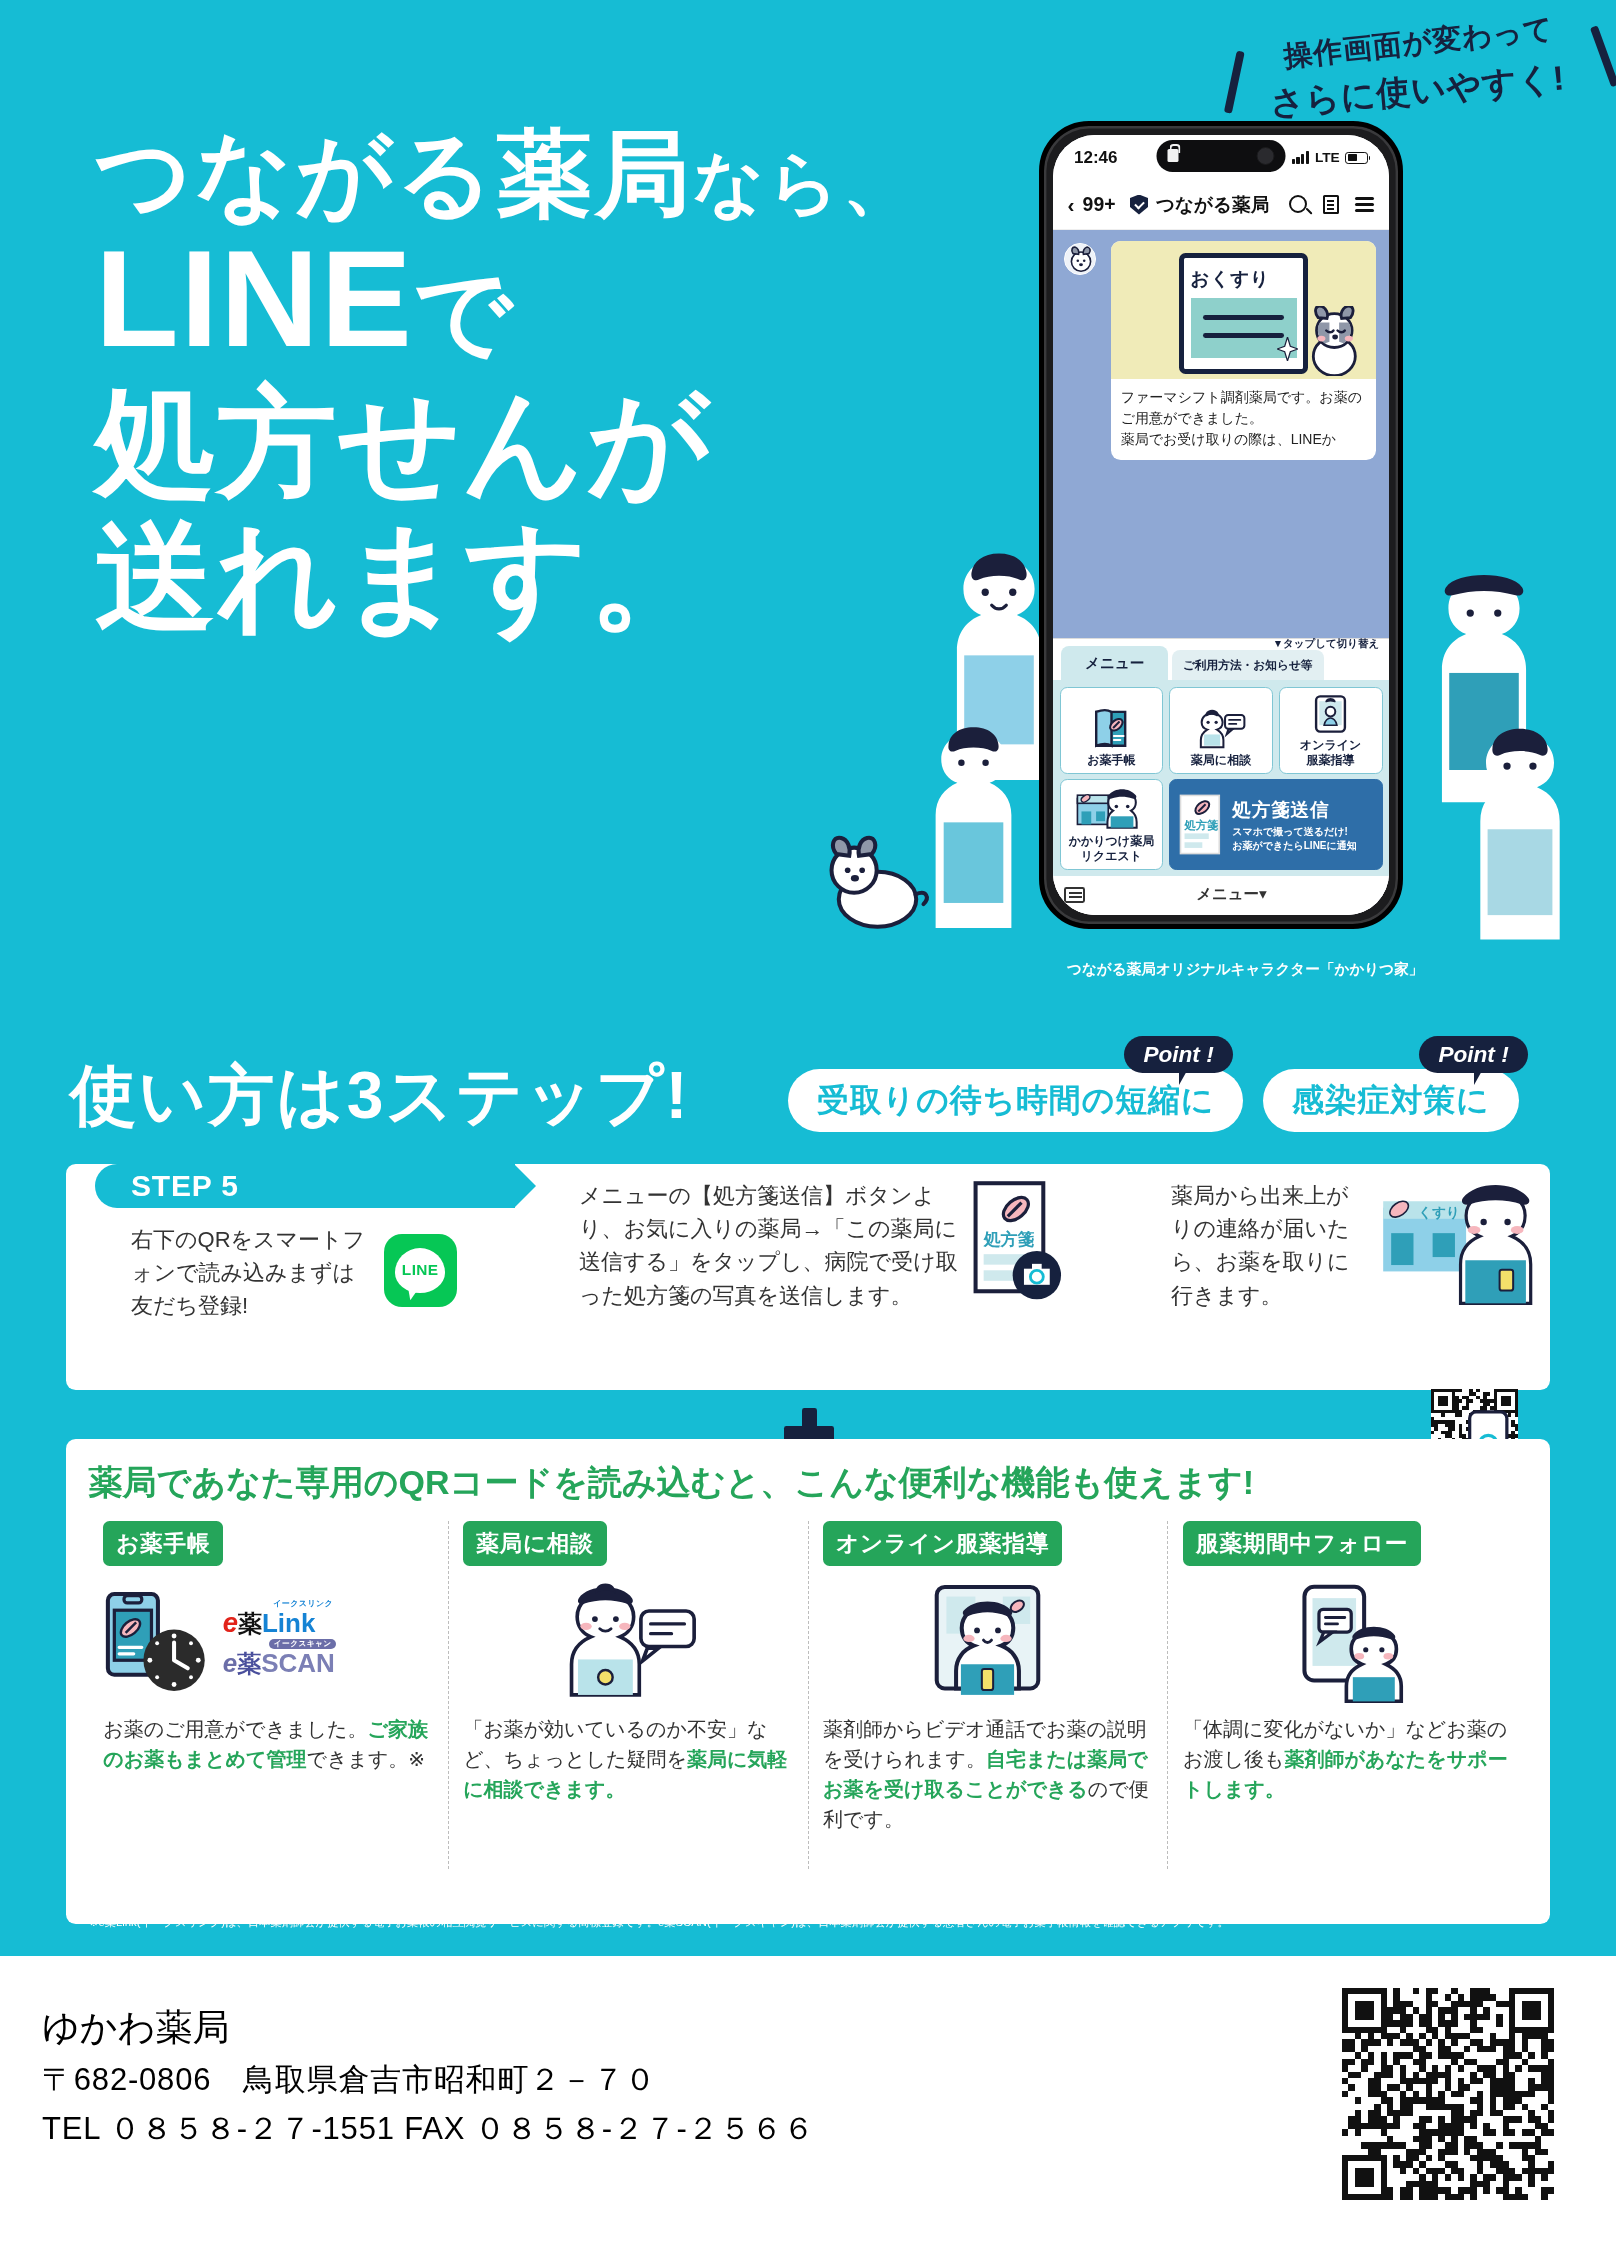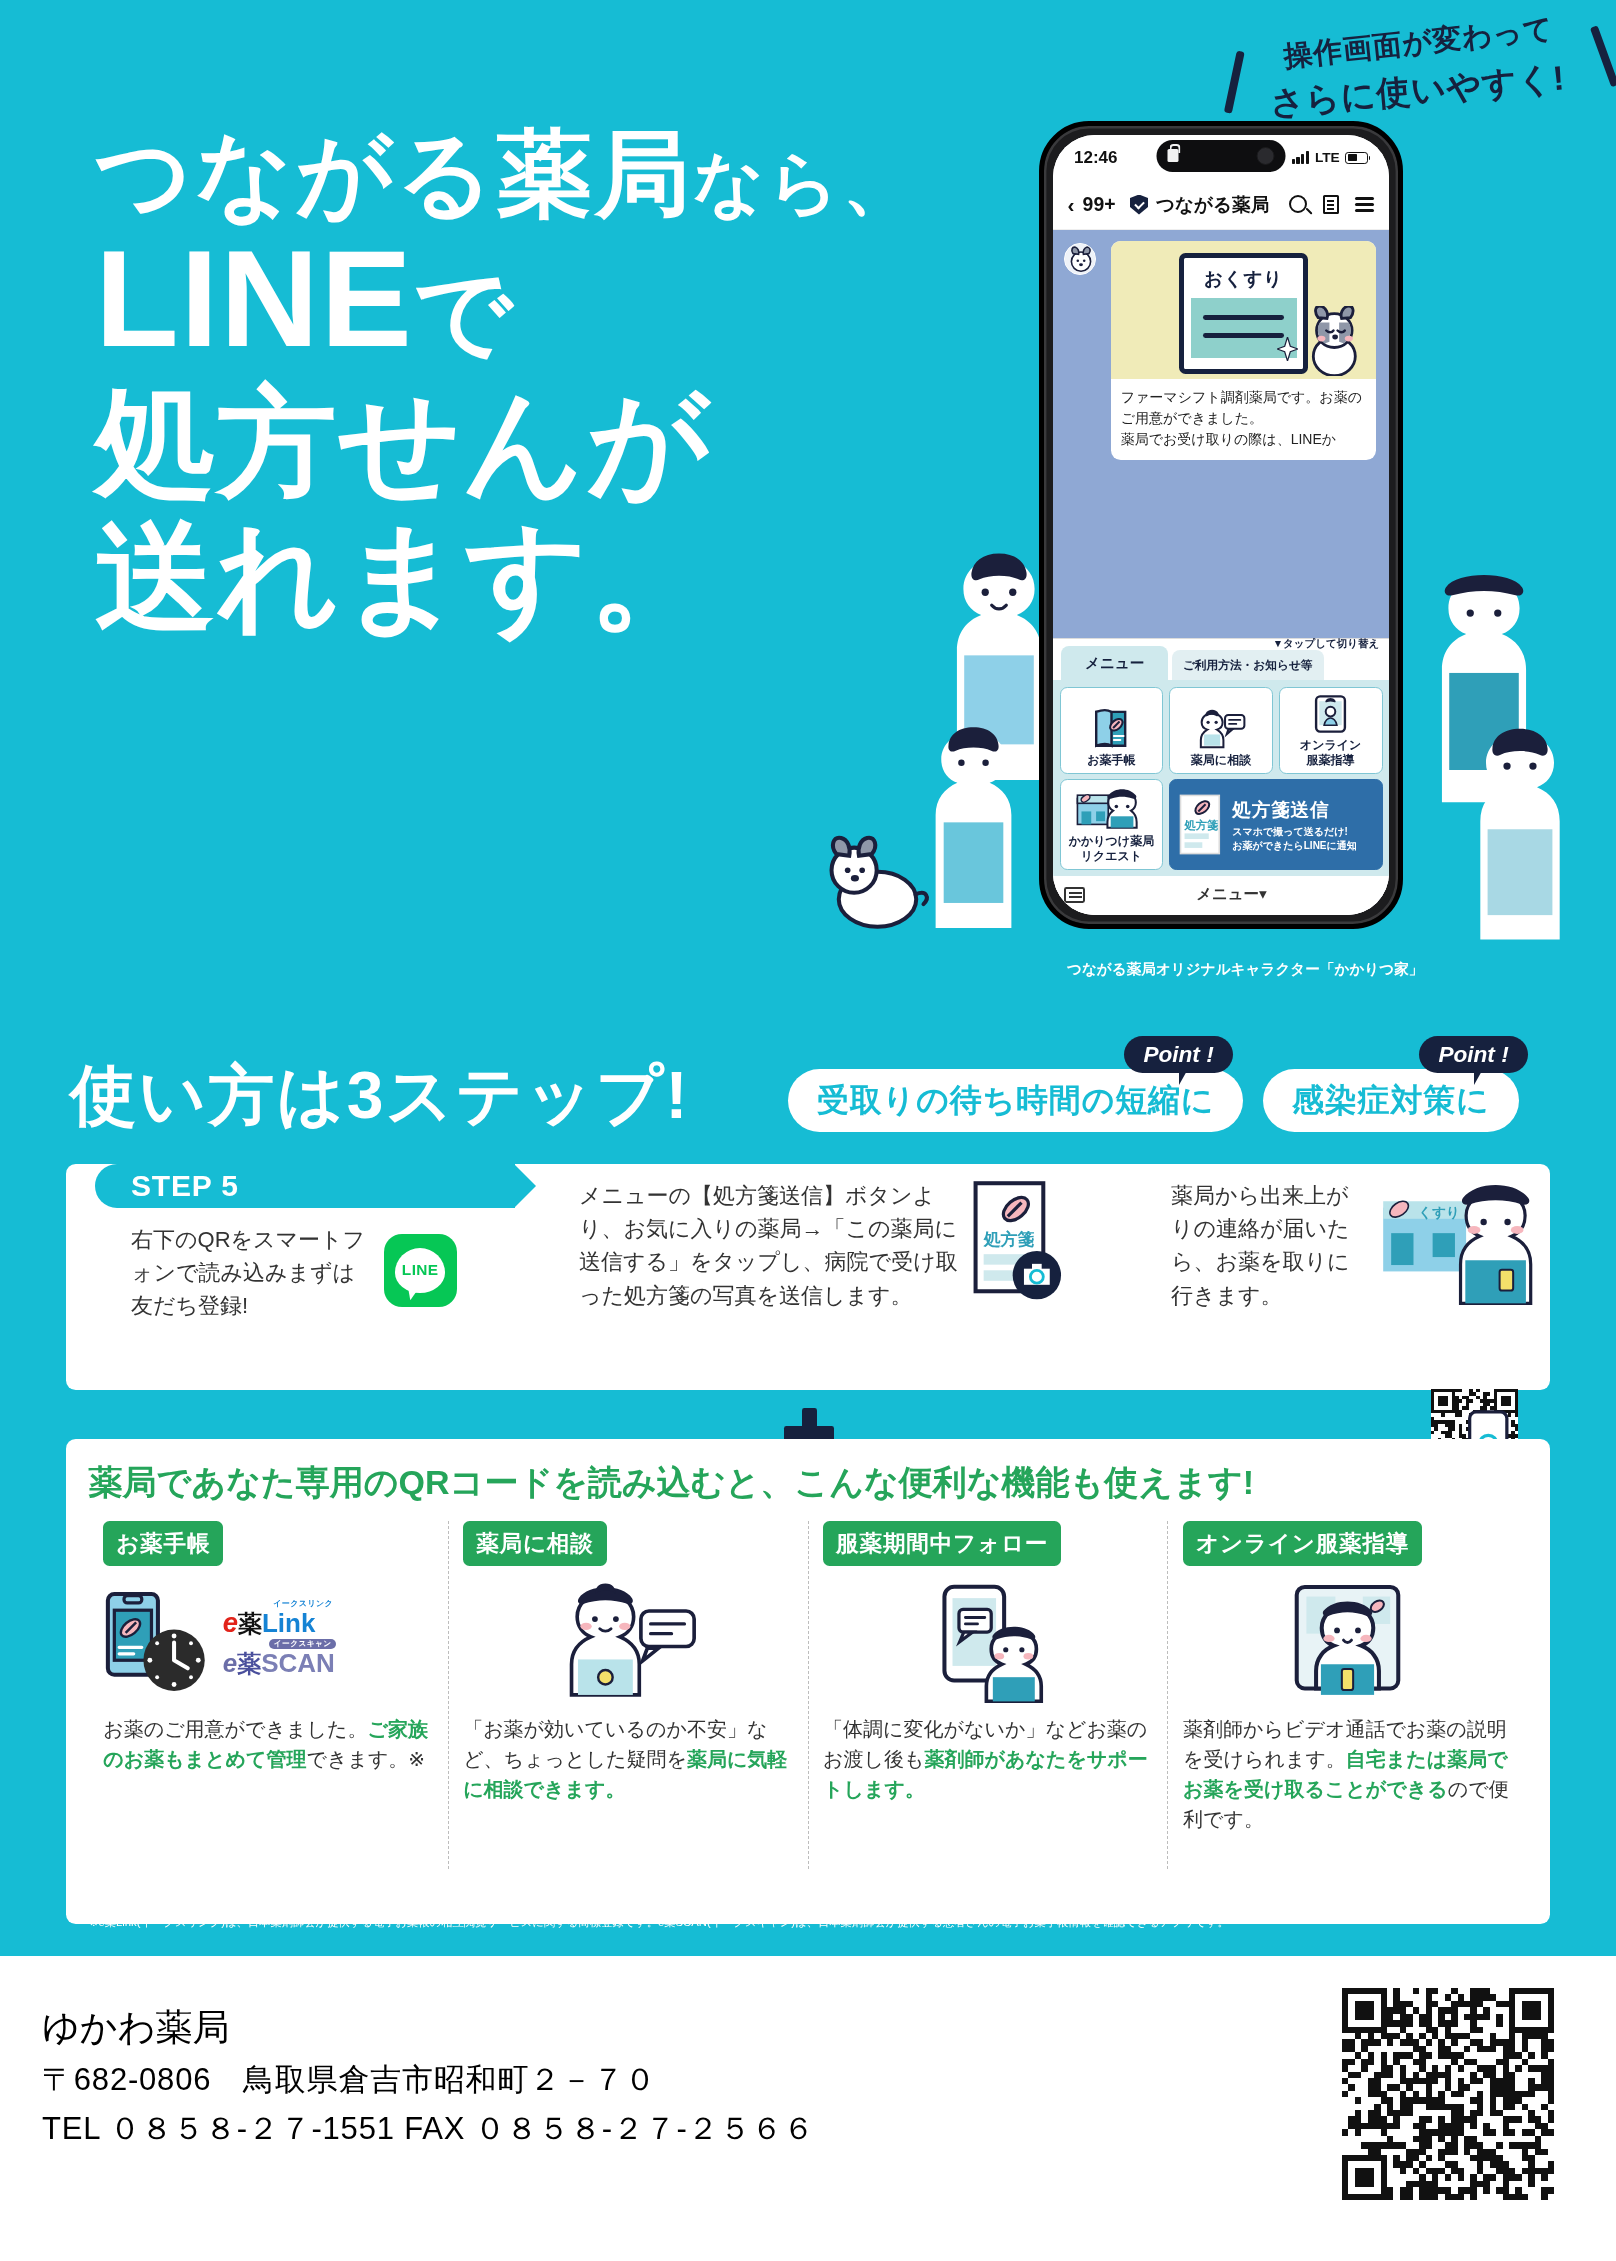--- a/index.html
+++ b/index.html
@@ -85,21 +85,21 @@
     box-shadow:0 4px 0 #111,0 8px 0 #111;}
   .ic-menu{width:19.4px;height:14.6px;position:relative;}
   .ic-menu:before,.ic-menu:after,.ic-menu i{content:"";position:absolute;left:0;width:19.4px;height:2.4px;background:#111;border-radius:1.6px;}
   .ic-menu:before{top:0;} .ic-menu i{top:6px;display:block;} .ic-menu:after{top:12px;}
 
   .chatarea{flex:1;background:#8fa8d4;position:relative;padding:11.3px 8px 0 8px;}
   .chat-avatar{position:absolute;left:11.3px;top:13px;width:32px;height:32px;border-radius:50%;
     background:#e9eef7;border:1.6px solid #fff;overflow:hidden;}
   .bubble{margin-left:50px;margin-right:4.9px;background:#fff;border-radius:9.7px;overflow:hidden;}
   .bub-img{background:#f0ebb8;padding:11.3px 8px 4.9px 8px;display:flex;justify-content:center;position:relative;}
-  .rx-card{width:129px;background:#fff;border:5.7px solid #16213e;border-radius:6.5px;padding:8px 6.5px 11.3px 6.5px;text-align:center;}
+  .rx-card{width:129px;background:#fff;border:5.7px solid #16213e;border-radius:6.5px;padding:8px 6.5px 11.3px 6.5px;text-align:left;}
   .rx-title{font-size:18.6px;font-weight:bold;color:#16213e;letter-spacing:0.8px;}
   .rx-block{margin-top:6.5px;background:#8ed0cb;height:60px;position:relative;}
   .rx-block:before,.rx-block:after{content:"";position:absolute;left:12%;width:76%;height:4.9px;
     background:#16213e;border-radius:2.4px;}
   .rx-block:before{top:28%;} .rx-block:after{top:58%;}
   .bub-dog{position:absolute;right:11.3px;bottom:3.2px;width:63px;height:70px;}
   .bub-text{padding:8px 9.7px 9.7px 9.7px;font-size:14px;line-height:1.5;color:#222;}
 
   .menupanel{background:#fff;border-top:0.8px solid #dcdcdc;}
   .mp-tabs{display:flex;align-items:flex-end;padding:4.9px 8px 0 8px;gap:3.2px;position:relative;}
@@ -1215,43 +1215,20 @@
               <path d="M114 82l-6 16 20-16z" fill="#fff" stroke="#1b1f3b" stroke-width="4.5"></path>
               <path d="M118 52h42M118 64h26" stroke="#1b1f3b" stroke-width="4" stroke-linecap="round"></path>
             </svg>
           </div>
           <div class="feat-desc">
             <span>「お薬が効いているのか不安」など、ちょっとした疑問を</span><span class="hl">薬局に気軽に相談できます。</span><span></span>
           </div>
         </div>
 
         <div class="feat-col">
-          <span class="feat-title">服薬期間中フォロー</span>
-          <div class="feat-art" style="justify-content:center">
-            <svg width="146" height="121" viewBox="0 0 180 150">
-              <rect x="36" y="6" width="74" height="116" rx="12" fill="#fff" stroke="#1b1f3b" stroke-width="5"></rect>
-              <rect x="46" y="20" width="54" height="84" fill="#cfe9ed"></rect>
-              <rect x="54" y="34" width="40" height="28" rx="5" fill="#fff" stroke="#1b1f3b" stroke-width="4"></rect>
-              <path d="M60 62l-5 12 16-12z" fill="#fff" stroke="#1b1f3b" stroke-width="4"></path>
-              <path d="M62 44h24M62 52h15" stroke="#1b1f3b" stroke-width="3.5" stroke-linecap="round"></path>
-              <path d="M122 60c-17 0-28 10-28 23 0 9 5 16 13 19-11 5-19 14-19 27v19h68v-19c0-13-8-22-19-27 8-3 13-10 13-19 0-13-11-23-28-23z" fill="#fff" stroke="#1b1f3b" stroke-width="4.5"></path>
-              <path d="M96 66c10-14 42-14 52 0 2 4-1 6-5 5-13-5-29-5-42 0-4 1-7-1-5-5z" fill="#1b1f3b"></path>
-              <circle cx="112" cy="84" r="3.2" fill="#1b1f3b"></circle>
-                <circle cx="132" cy="84" r="3.2" fill="#1b1f3b"></circle>
-              <ellipse cx="104" cy="92" rx="6" ry="4" fill="#f6b6bd"></ellipse>
-                <ellipse cx="140" cy="92" rx="6" ry="4" fill="#f6b6bd"></ellipse>
-              <rect x="96" y="118" width="52" height="30" fill="#2f9fb8"></rect>
-            </svg>
-          </div>
-          <div class="feat-desc">
-            <span>「体調に変化がないか」などお薬のお渡し後も</span><span class="hl">薬剤師があなたをサポートします。</span><span></span>
-          </div>
-        </div>
-
-        <div class="feat-col">
           <span class="feat-title">オンライン服薬指導</span>
           <div class="feat-art" style="justify-content:center">
             <svg width="137" height="121" viewBox="0 0 170 150">
               <rect x="22" y="6" width="126" height="126" rx="10" fill="#e8f3f6" stroke="#1b1f3b" stroke-width="5"></rect>
               <rect x="34" y="18" width="36" height="46" fill="#cfe9ed"></rect>
               <rect x="104" y="18" width="34" height="34" fill="#cfe9ed"></rect>
               <ellipse cx="122" cy="30" rx="9" ry="6" transform="rotate(-35 122 30)" fill="#f6b6bd" stroke="#1b1f3b" stroke-width="2.5"></ellipse>
               <path d="M85 30c-19 0-32 12-32 27 0 11 6 19 15 22-13 5-22 16-22 31v22h78v-22c0-15-9-26-22-31 9-3 15-11 15-22 0-15-13-27-32-27z" fill="#fff" stroke="#1b1f3b" stroke-width="5"></path>
               <path d="M55 36c12-16 48-16 60 0 2 4-1 7-6 6-16-6-32-6-48 0-5 1-8-2-6-6z" fill="#1b1f3b"></path>
               <circle cx="72" cy="60" r="3.6" fill="#1b1f3b"></circle>
@@ -1261,20 +1238,43 @@
               <path d="M80 72c3 4 7 4 10 0" stroke="#1b1f3b" stroke-width="3.5" fill="none" stroke-linecap="round"></path>
               <rect x="52" y="102" width="66" height="38" fill="#2f9fb8"></rect>
               <rect x="78" y="108" width="14" height="26" rx="3" fill="#f4e06a" stroke="#1b1f3b" stroke-width="2.5"></rect>
             </svg>
           </div>
           <div class="feat-desc">
             <span>薬剤師からビデオ通話でお薬の説明を受けられます。</span><span class="hl">自宅または薬局でお薬を受け取ることができる</span><span>ので便利です。</span>
           </div>
         </div>
 
+        <div class="feat-col">
+          <span class="feat-title">服薬期間中フォロー</span>
+          <div class="feat-art" style="justify-content:center">
+            <svg width="146" height="121" viewBox="0 0 180 150">
+              <rect x="36" y="6" width="74" height="116" rx="12" fill="#fff" stroke="#1b1f3b" stroke-width="5"></rect>
+              <rect x="46" y="20" width="54" height="84" fill="#cfe9ed"></rect>
+              <rect x="54" y="34" width="40" height="28" rx="5" fill="#fff" stroke="#1b1f3b" stroke-width="4"></rect>
+              <path d="M60 62l-5 12 16-12z" fill="#fff" stroke="#1b1f3b" stroke-width="4"></path>
+              <path d="M62 44h24M62 52h15" stroke="#1b1f3b" stroke-width="3.5" stroke-linecap="round"></path>
+              <path d="M122 60c-17 0-28 10-28 23 0 9 5 16 13 19-11 5-19 14-19 27v19h68v-19c0-13-8-22-19-27 8-3 13-10 13-19 0-13-11-23-28-23z" fill="#fff" stroke="#1b1f3b" stroke-width="4.5"></path>
+              <path d="M96 66c10-14 42-14 52 0 2 4-1 6-5 5-13-5-29-5-42 0-4 1-7-1-5-5z" fill="#1b1f3b"></path>
+              <circle cx="112" cy="84" r="3.2" fill="#1b1f3b"></circle>
+                <circle cx="132" cy="84" r="3.2" fill="#1b1f3b"></circle>
+              <ellipse cx="104" cy="92" rx="6" ry="4" fill="#f6b6bd"></ellipse>
+                <ellipse cx="140" cy="92" rx="6" ry="4" fill="#f6b6bd"></ellipse>
+              <rect x="96" y="118" width="52" height="30" fill="#2f9fb8"></rect>
+            </svg>
+          </div>
+          <div class="feat-desc">
+            <span>「体調に変化がないか」などお薬のお渡し後も</span><span class="hl">薬剤師があなたをサポートします。</span><span></span>
+          </div>
+        </div>
+
       </div>
     </div>
 
     <div class="footnote">※e薬Link(イークスリンク)は、日本薬剤師会が提供する電子お薬帳の相互閲覧サービスに関する商標登録です。e薬SCAN(イークスキャン)は、日本薬剤師会が提供する患者さんの電子お薬手帳情報を確認できるアプリです。</div>
 
   </div>
 </section>
 
 <footer id="footer">
   <div class="shop-name">ゆかわ薬局</div>

